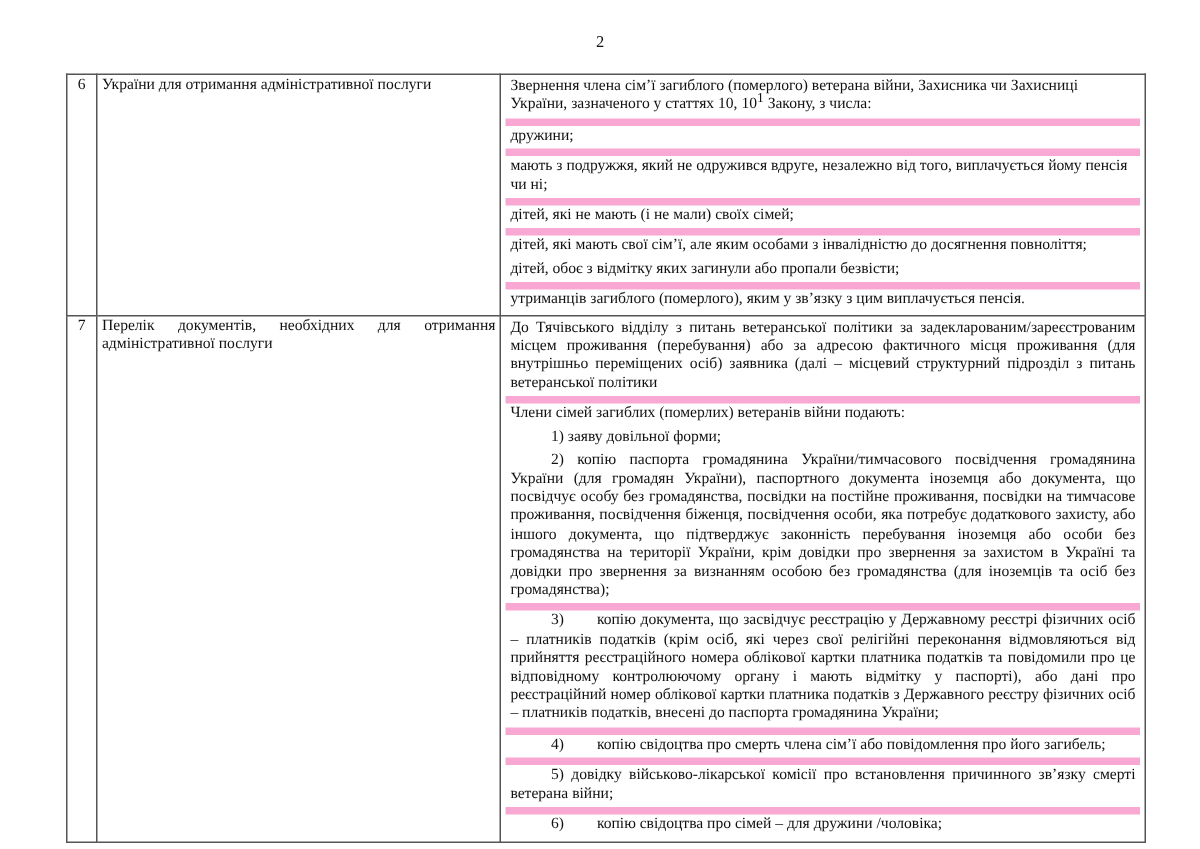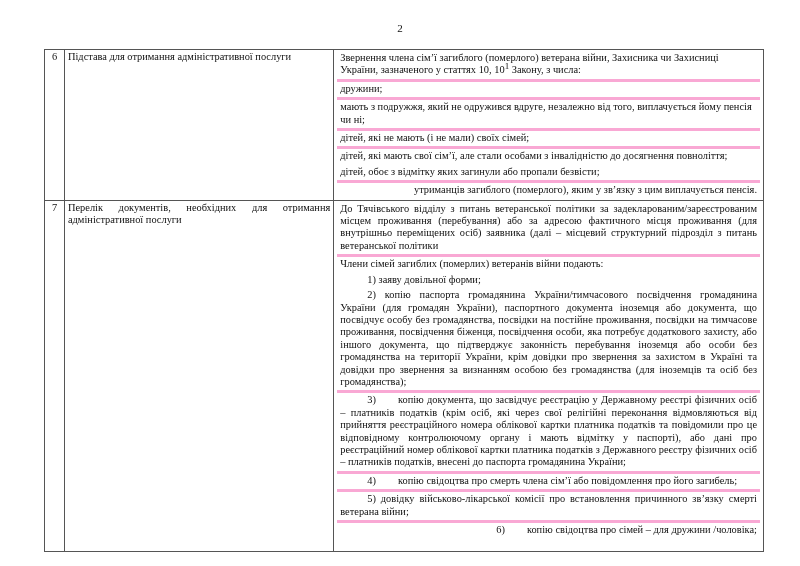--- a/index.html
+++ b/index.html
@@ -5,46 +5,46 @@
     html, body { margin: 0; padding: 0; background: #ffffff; }
     body { width: 800px; height: 566px; position: relative; overflow: hidden;
       font-family: "Liberation Serif", serif; color: #111; }
     .page-num { position: absolute; top: 22px; left: 0; width: 800px; text-align: center; font-size: 11px; }
     table.doc { position: absolute; left: 44px; top: 49px; width: 720px; border-collapse: collapse;
       font-size: 10.4px; line-height: 12.4px; }
     table.doc td { border: 1px solid #555; vertical-align: top; padding: 1px 3px; }
     td.num { width: 13px; text-align: center; padding-top: 2px; }
     td.label { width: 263px; }
     td.content { width: 424px; padding: 0; }
-    .p { padding: 1px 3px 2px 3px; border-bottom: 3px solid #f9a8d4; }
-    .p:last-child { border-bottom: none; text-align: right; }
+    .p { padding: 1px 3px 2px 3px; border-bottom: 5px solid #f9a8d4; }
+    .p:last-child { border-bottom: none; }
     .p.noline { border-bottom: none; }
     .justify { text-align: justify; text-align-last: left; }
     .just-all { text-align: justify; text-align-last: justify; margin-left: 48px; }
     .bold { font-weight: normal; }
     .indent { text-indent: 27px; }
     sup { font-size: 9px; line-height: 0; vertical-align: 4px; }
     .gap { display: inline-block; width: 22px; }
   </style>
 </head>
 <body>
 
 <div class="page-num">2</div>
 
 <table class="doc">
   <tbody>
       <tr>
     <td class="num">6</td>
-    <td class="label">Підстава для отримання адміністративної послуги</td>
+    <td class="label">України для отримання адміністративної послуги</td>
     <td class="content">
       <div class="p"><span>Звернення члена сім’ї загиблого (померлого) ветерана війни, Захисника чи Захисниці України, зазначеного у статтях 10, 10</span><sup>1</sup><span> Закону, з числа:</span></div>
       <div class="p">дружини;</div>
       <div class="p">мають з подружжя, який не одружився вдруге, незалежно від того, виплачується йому пенсія чи ні;</div>
       <div class="p">дітей, які не мають (і не мали) своїх сімей;</div>
-      <div class="p noline">дітей, які мають свої сім’ї, але стали особами з інвалідністю до досягнення повноліття;</div>
+      <div class="p noline">дітей, які мають свої сім’ї, але яким особами з інвалідністю до досягнення повноліття;</div>
       <div class="p">дітей, обоє з відмітку яких загинули або пропали безвісти;</div>
       <div class="p">утриманців загиблого (померлого), яким у зв’язку з цим виплачується пенсія.</div>
     </td>
   </tr>
   <tr style="height:351px;">
     <td class="num">7</td>
     <td class="label just-all" style="text-align:justify;text-align-last:left;"><span>Перелік документів, необхідних для отримання адміністративної послуги</span></td>
     <td class="content">
       <div class="p bold justify">До Тячівського відділу з питань ветеранської політики за задекларованим/зареєстрованим місцем проживання (перебування) або за адресою фактичного місця проживання (для внутрішньо переміщених осіб) заявника (далі – місцевий структурний підрозділ з питань ветеранської політики</div>
       <div class="p noline"><span class="bold">Члени сімей загиблих (померлих) ветеранів війни подають</span><span>:</span></div>

